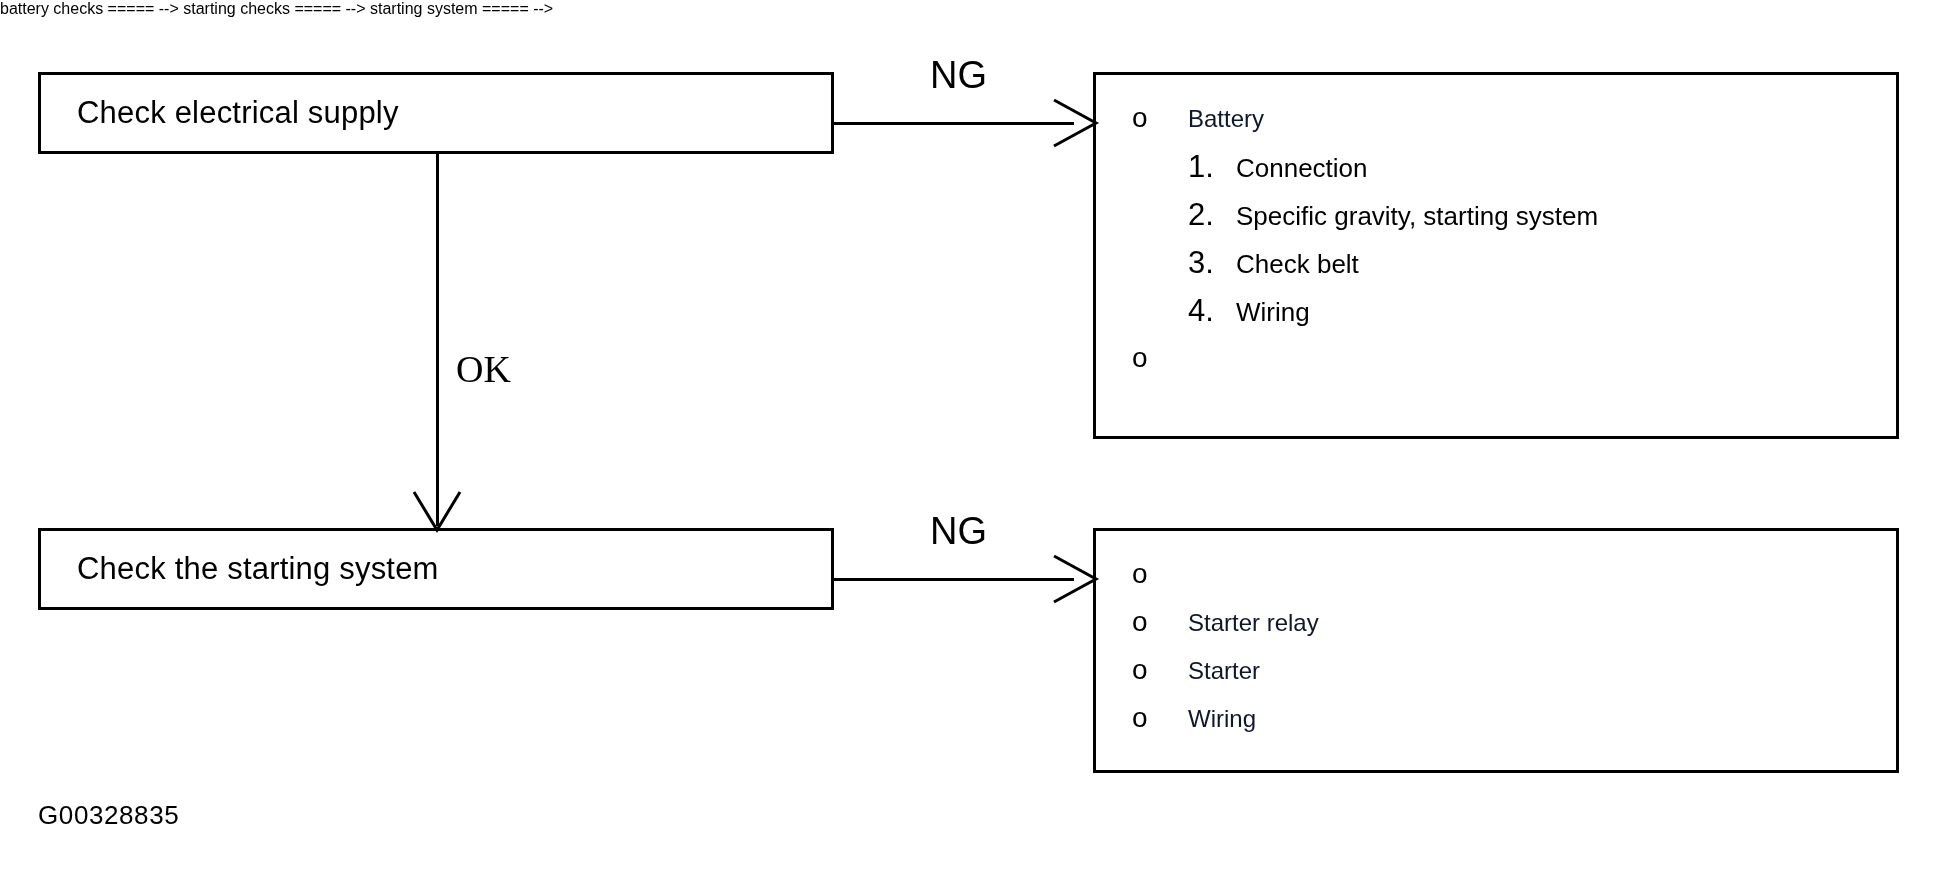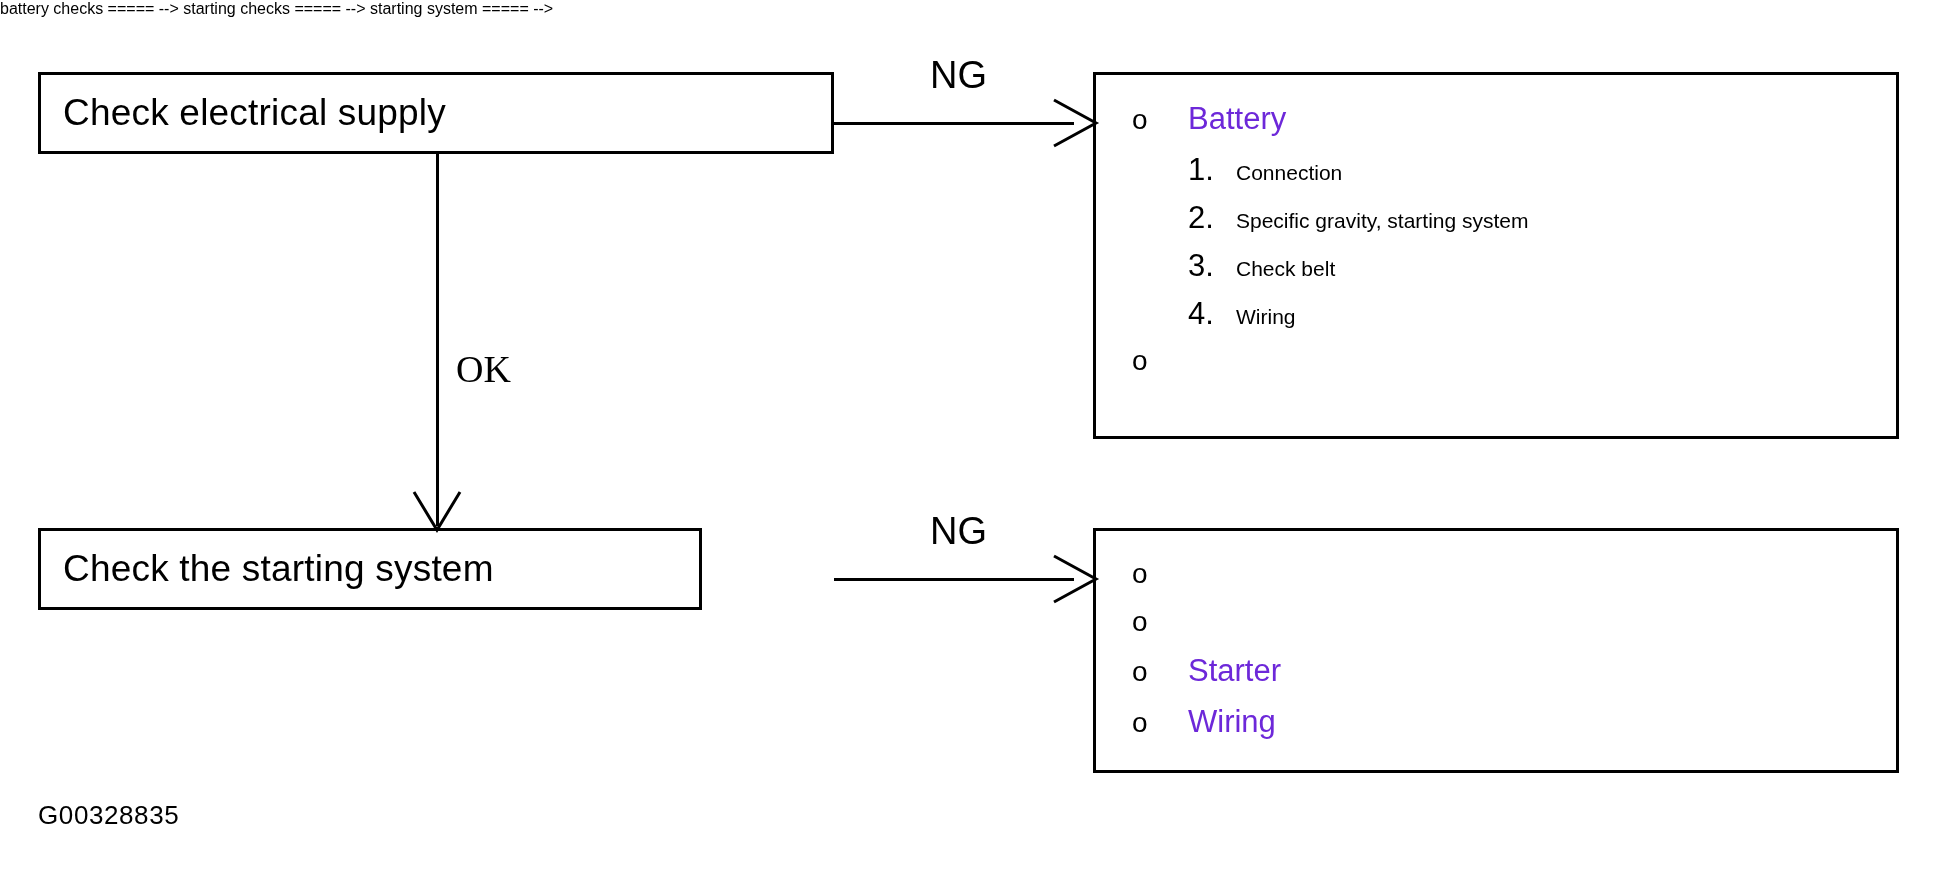--- a/index.html
+++ b/index.html
@@ -23,30 +23,30 @@
   
   .proc-box {
     position: absolute;
     box-sizing: border-box;
     border: 3px solid #000000;
     background: #ffffff;
     display: flex;
     align-items: center;
   }
   .proc-box .proc-label {
-    font-size: 37px;
+    font-size: 31px;
     line-height: 1.1;
     letter-spacing: 0.2px;
-    padding-left: 22px;
+    padding-left: 36px;
     white-space: nowrap;
     color: #000000;
   }
 
   #box-check-electrical { left: 38px;  top: 72px;  width: 796px; height: 82px; }
-  #box-check-starting   { left: 38px;  top: 528px; width: 664px; height: 82px; }
+  #box-check-starting   { left: 38px;  top: 528px; width: 796px; height: 82px; }
 
   
   .list-box {
     position: absolute;
     box-sizing: border-box;
     border: 3px solid #000000;
     background: #ffffff;
   }
   #box-battery-checks  { left: 1093px; top: 72px;  width: 806px; height: 367px; }
   #box-starting-checks { left: 1093px; top: 528px; width: 806px; height: 245px; }
@@ -60,44 +60,44 @@
     margin-bottom: 6px;
   }
   .bullet-marker {
     font-size: 28px;
     line-height: 1.5;
     width: 56px;
     flex: 0 0 56px;
     color: #000000;
   }
   .bullet-text {
-    font-size: 31px;
+    font-size: 24px;
     line-height: 1.45;
     white-space: nowrap;
-    color: #6d28d9;
+    color: #0f172a;
   }
   .sub-list {
     margin: 0;
     padding: 0;
   }
   .sub-row {
     display: flex;
     align-items: baseline;
     margin-left: 56px;
     margin-bottom: 3px;
   }
   .sub-marker {
     font-size: 31px;
     line-height: 1.45;
     width: 48px;
     flex: 0 0 48px;
     color: #000000;
   }
   .sub-text {
-    font-size: 21px;
+    font-size: 26px;
     line-height: 1.45;
     white-space: nowrap;
     color: #000000;
   }
 
   
   .conn-h {
     position: absolute;
     height: 0;
     border-top: 3px solid #000000;
@@ -195,20 +195,21 @@
 
   
   <div id="box-starting-checks" class="list-box">
     <div class="list-inner">
 
       <div class="bullet-row">
         <span class="bullet-marker">o</span>
       </div>
       <div class="bullet-row">
         <span class="bullet-marker">o</span>
+        <span class="bullet-text">Starter relay</span>
       </div>
       <div class="bullet-row">
         <span class="bullet-marker">o</span>
         <span class="bullet-text">Starter</span>
       </div>
       <div class="bullet-row">
         <span class="bullet-marker">o</span>
         <span class="bullet-text">Wiring</span>
       </div>
 

